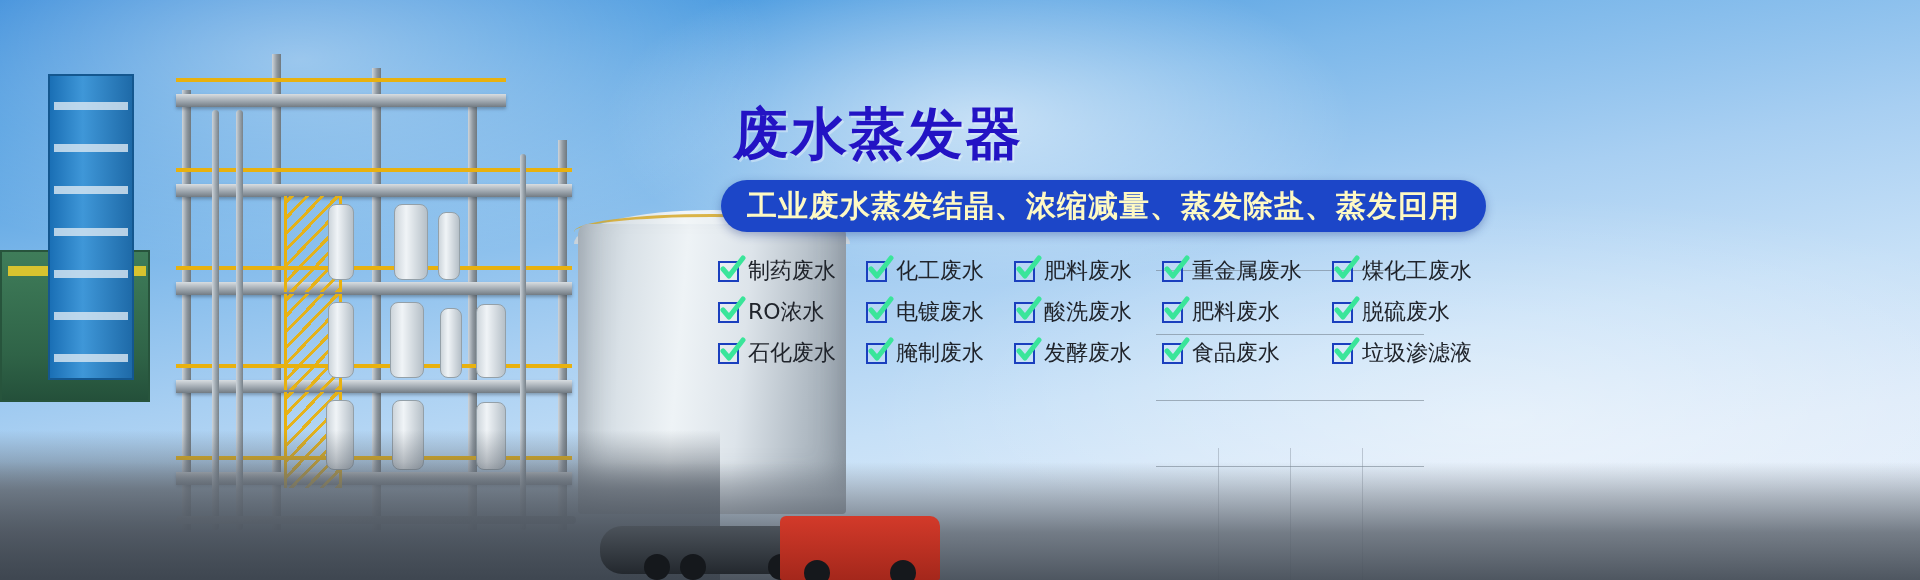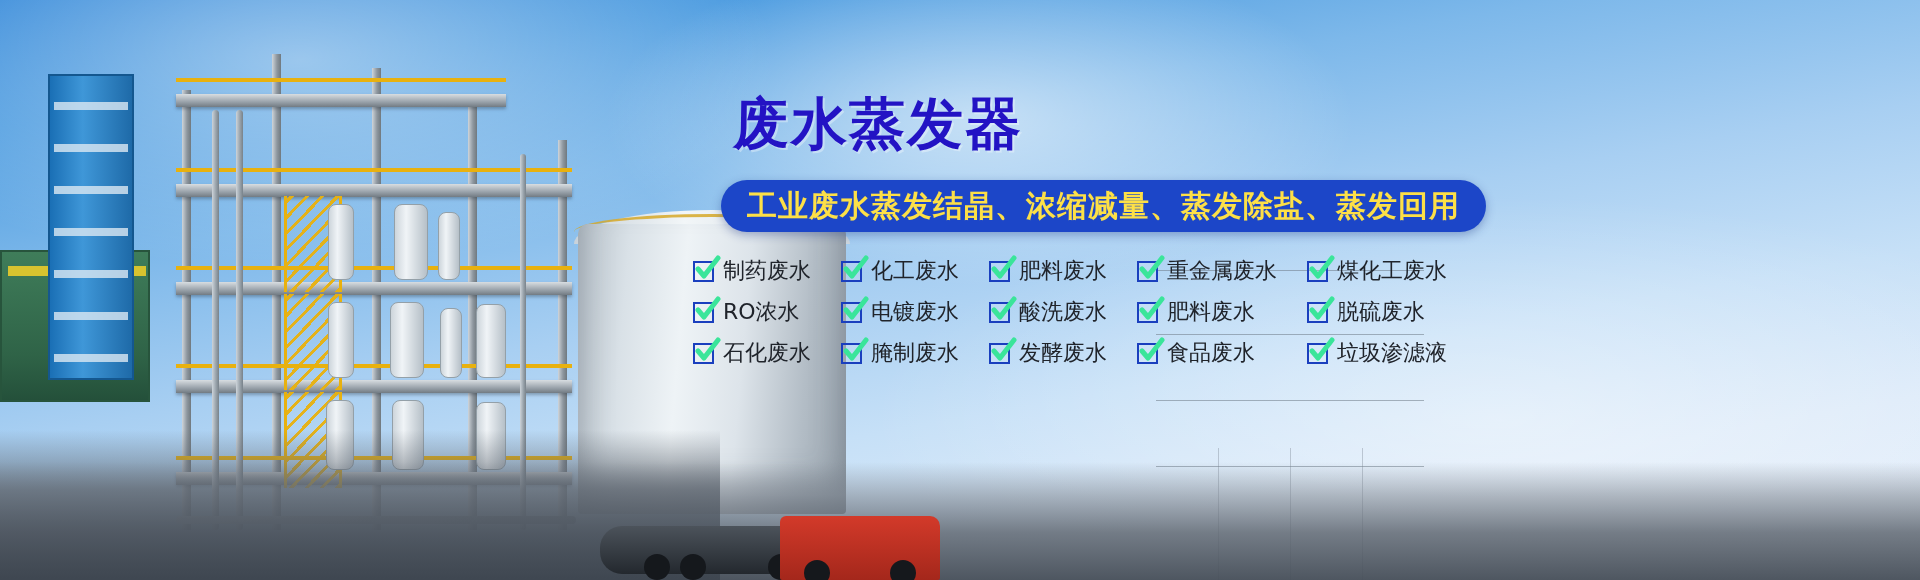--- a/index.html
+++ b/index.html
@@ -104,21 +104,21 @@
     background: linear-gradient(180deg,#4c535b,#23282e);
     border-radius: 22px;
   }
   .wheel { position: absolute; bottom: -6px; width: 26px; height: 26px; border-radius: 50%; background: #15181c; }
 
   
   .content { position: absolute; left: 0; top: 0; width: 1920px; height: 580px; }
 
   .headline {
     position: absolute; left: 733px; top: 96px; width: 760px; height: 66px;
-    display: flex; gap: 14px; white-space: nowrap;
+    display: flex; align-items: flex-end; gap: 14px; white-space: nowrap;
   }
   .headline .h-main {
     font-family: "Liberation Serif", "DejaVu Serif", serif;
     font-size: 56px; font-weight: bold; line-height: 1;
     color: #2313c4; letter-spacing: 2px;
     text-shadow: 2px 2px 0 rgba(255,255,255,.35);
   }
   .headline .h-sub {
     font-family: "Liberation Serif", "DejaVu Serif", serif;
     font-size: 41px; font-weight: bold; line-height: 1;
@@ -127,26 +127,26 @@
 
   .pill {
     position: absolute; left: 721px; top: 180px;
     height: 52px; padding: 0 26px;
     display: flex; align-items: center; justify-content: center;
     background: #1c46c8; border-radius: 26px;
     box-shadow: 0 3px 10px rgba(22,50,130,.35);
   }
   .pill span {
     font-family: "Liberation Serif", "DejaVu Serif", serif;
-    font-size: 30px; font-weight: bold; color: #fde047;
+    font-size: 30px; font-weight: bold; color: #fef9c3;
     letter-spacing: 1px; white-space: nowrap;
   }
 
   .checklist {
-    position: absolute; left: 693px; top: 256px;
+    position: absolute; left: 718px; top: 256px;
     display: grid; grid-template-columns: repeat(5, auto);
     column-gap: 30px; row-gap: 11px;
   }
   .chk-item { display: flex; align-items: center; gap: 9px; white-space: nowrap; }
   .chk-box {
     position: relative; width: 21px; height: 21px; flex: none;
     border: 2px solid #1a3fbe; background: rgba(255,255,255,.12);
   }
   .chk-box svg { position: absolute; left: -2px; top: -8px; width: 28px; height: 28px; }
   .chk-label {

